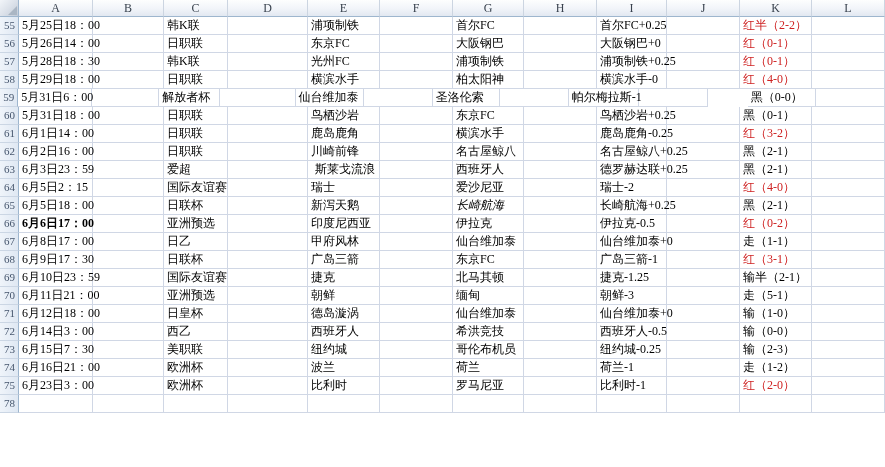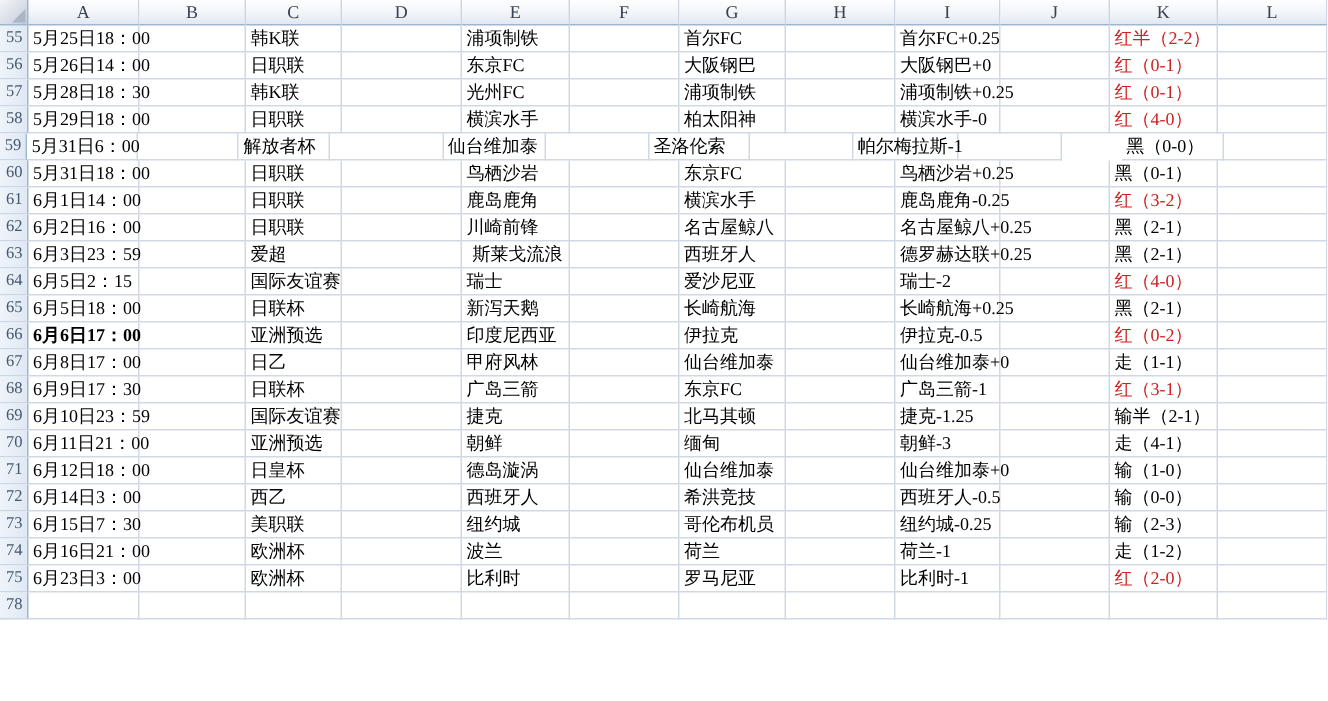--- a/index.html
+++ b/index.html
@@ -240,21 +240,21 @@
         <div class="cell" style="width: 73px;"></div>
       </div>
       <div class="row">
         <div class="rh">65</div>
         <div class="cell" style="width: 74px;"><span class="txt">6月5日18：00</span></div>
         <div class="cell" style="width: 71px;"></div>
         <div class="cell" style="width: 64px;"><span class="txt">日联杯</span></div>
         <div class="cell" style="width: 80px;"></div>
         <div class="cell" style="width: 72px;"><span class="txt">新泻天鹅</span></div>
         <div class="cell" style="width: 73px;"></div>
-        <div class="cell" style="width: 71px;"><span class="txt">长崎航海</span></div>
+        <div class="cell" style="width: 71px; font-style: italic;"><span class="txt">长崎航海</span></div>
         <div class="cell" style="width: 73px;"></div>
         <div class="cell" style="width: 70px;"><span class="txt">长崎航海+0.25</span></div>
         <div class="cell" style="width: 73px;"></div>
         <div class="cell" style="width: 72px;"><span class="txt">黑（2-1）</span></div>
         <div class="cell" style="width: 73px;"></div>
       </div>
       <div class="row">
         <div class="rh">66</div>
         <div class="cell" style="width: 74px; font-weight: bold;"><span class="txt">6月6日17：00</span></div>
         <div class="cell" style="width: 71px;"></div>
@@ -319,21 +319,21 @@
         <div class="cell" style="width: 74px;"><span class="txt">6月11日21：00</span></div>
         <div class="cell" style="width: 71px;"></div>
         <div class="cell" style="width: 64px;"><span class="txt">亚洲预选</span></div>
         <div class="cell" style="width: 80px;"></div>
         <div class="cell" style="width: 72px;"><span class="txt">朝鲜</span></div>
         <div class="cell" style="width: 73px;"></div>
         <div class="cell" style="width: 71px;"><span class="txt">缅甸</span></div>
         <div class="cell" style="width: 73px;"></div>
         <div class="cell" style="width: 70px;"><span class="txt">朝鲜-3</span></div>
         <div class="cell" style="width: 73px;"></div>
-        <div class="cell" style="width: 72px;"><span class="txt">走（4-1）</span></div>
+        <div class="cell" style="width: 72px;"><span class="txt">走（5-1）</span></div>
         <div class="cell" style="width: 73px;"></div>
       </div>
       <div class="row">
         <div class="rh">71</div>
         <div class="cell" style="width: 74px;"><span class="txt">6月12日18：00</span></div>
         <div class="cell" style="width: 71px;"></div>
         <div class="cell" style="width: 64px;"><span class="txt">日皇杯</span></div>
         <div class="cell" style="width: 80px;"></div>
         <div class="cell" style="width: 72px;"><span class="txt">德岛漩涡</span></div>
         <div class="cell" style="width: 73px;"></div>

